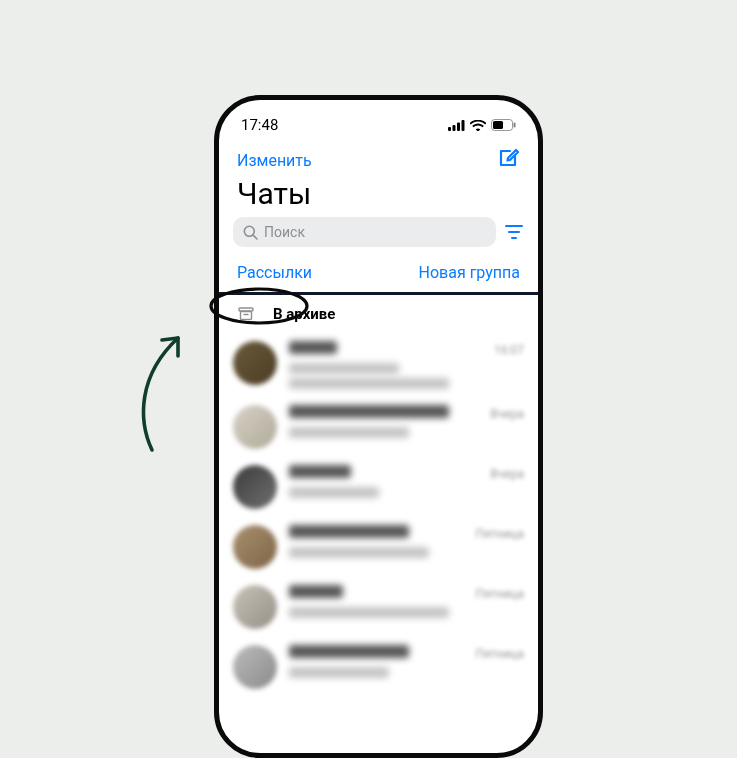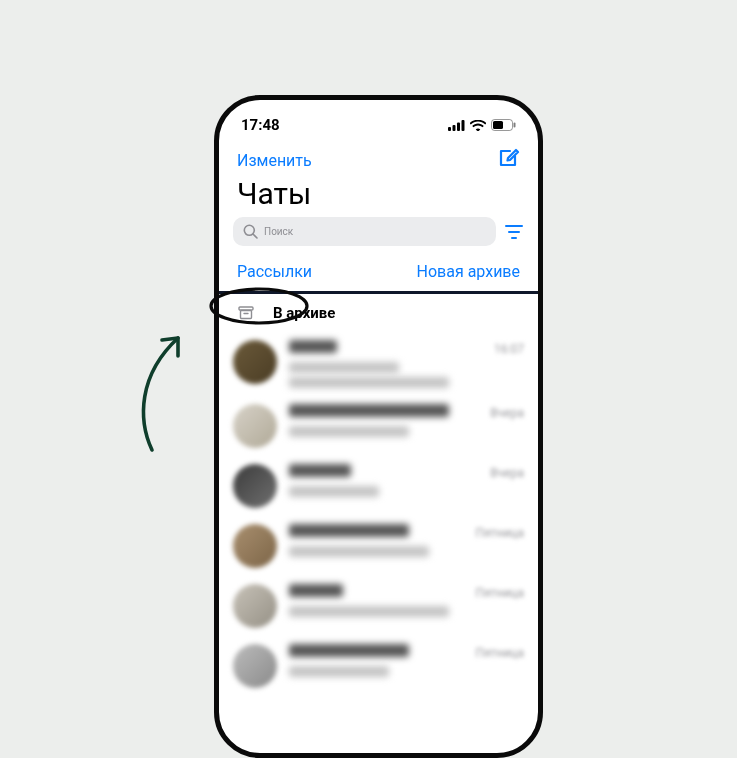--- a/index.html
+++ b/index.html
@@ -23,21 +23,21 @@
     padding: 14px 0 0 0;
   }
 
   
   .status-bar {
     display: flex;
     justify-content: space-between;
     align-items: center;
     padding: 2px 22px 6px 22px;
     font-size: 15px;
-    font-weight: 700;
+    font-weight: 400;
     color: #000;
   }
   .status-icons { display: flex; gap: 5px; align-items: center; }
   .cell-icon, .wifi-icon, .battery-icon { display: inline-block; }
   .cell-icon svg, .wifi-icon svg, .battery-icon svg { display: block; }
 
   
   .top-row {
     display: flex;
     justify-content: space-between;
@@ -64,21 +64,21 @@
   }
   .search-box {
     flex: 1;
     display: flex;
     align-items: center;
     gap: 6px;
     background: #ebecee;
     border-radius: 10px;
     padding: 7px 10px;
     color: #8e8e93;
-    font-size: 10px;
+    font-size: 14px;
   }
   .search-box svg { display: block; }
   .filter-icon svg { display: block; }
 
   
   .link-row {
     display: flex;
     justify-content: space-between;
     align-items: center;
     padding: 8px 18px 10px 18px;
@@ -214,21 +214,21 @@
               <line x1="2" y1="3" x2="18" y2="3"></line>
               <line x1="5" y1="9" x2="15" y2="9"></line>
               <line x1="8" y1="15" x2="12" y2="15"></line>
             </g>
           </svg>
       </span>
     </div>
 
     <div class="link-row">
       <span class="link-primary">Рассылки</span>
-      <span class="link-primary">Новая архиве</span>
+      <span class="link-primary">Новая группа</span>
     </div>
 
     <div class="archive-row">
       <span class="archive-icon">
         <svg width="18" height="18" viewBox="0 0 18 18">
             <rect x="2" y="3" width="14" height="3" rx="1" fill="none" stroke="#8e8e93" stroke-width="1.4"></rect>
             <rect x="3.5" y="6.5" width="11" height="8" rx="1" fill="none" stroke="#8e8e93" stroke-width="1.4"></rect>
             <line x1="7" y1="9.5" x2="11" y2="9.5" stroke="#8e8e93" stroke-width="1.4" stroke-linecap="round"></line>
           </svg>
       </span>

